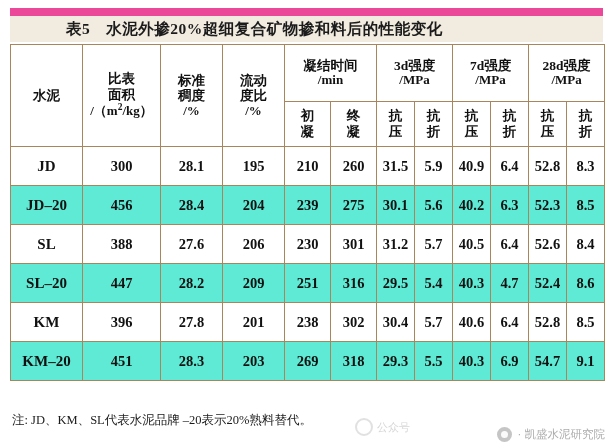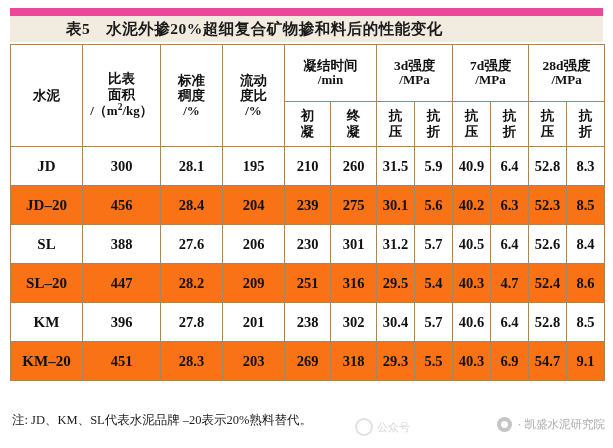--- a/index.html
+++ b/index.html
@@ -68,21 +68,21 @@
   }
   .row-cell {
     height: 38px;
     font-size: 14.5px;
     background: #ffffff;
   }
   .row-cell.name {
     font-size: 15px;
   }
   tr.alt td {
-    background: #f97316;
+    background: #5eead4;
   }
   .unit {
     font-size: 13px;
   }
   .sup {
     font-size: 9.5px;
     vertical-align: super;
   }
   .note {
     position: absolute;
@@ -90,21 +90,21 @@
     top: 412px;
     width: 560px;
     font-size: 12.5px;
     color: #1b1b1b;
     line-height: 1.4;
     text-align: left;
   }
   .watermark {
     position: absolute;
     right: 8px;
-    bottom: 16px;
+    bottom: 6px;
     display: flex;
     align-items: flex-start;
     gap: 5px;
     opacity: 0.82;
   }
   .wm-logo {
     width: 15px;
     height: 15px;
     border-radius: 50%;
     background: #b9b9b9;

